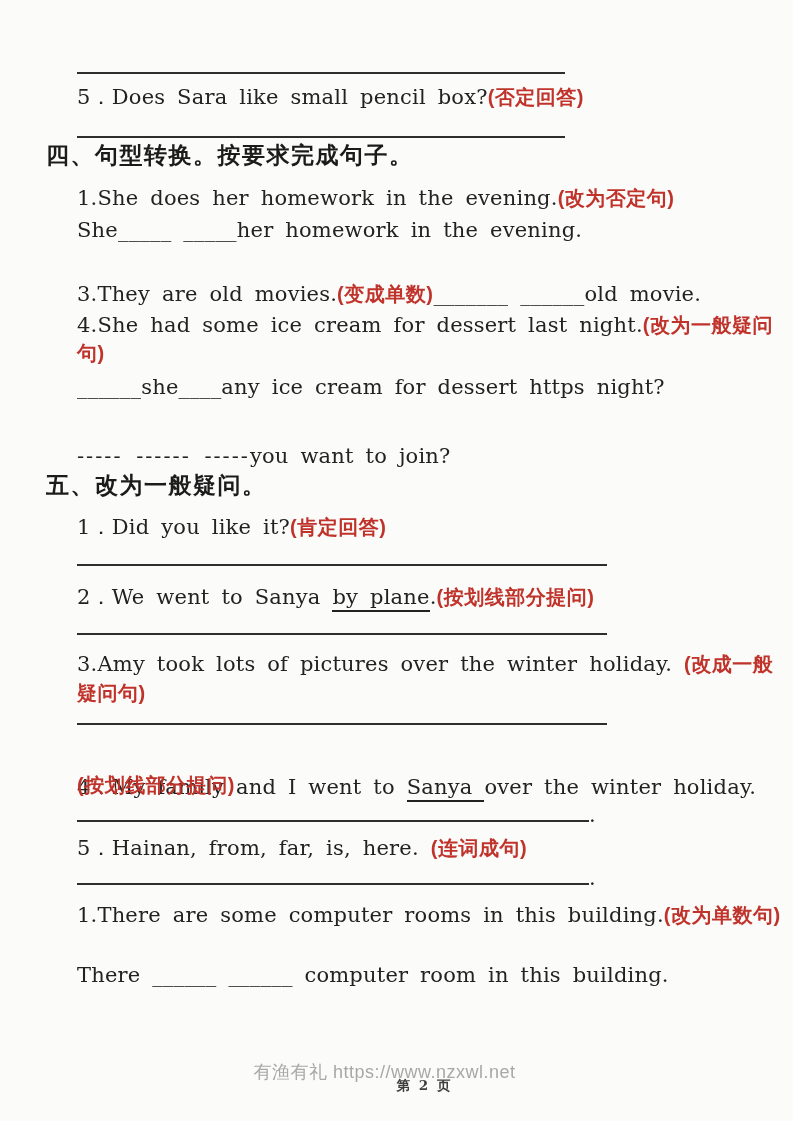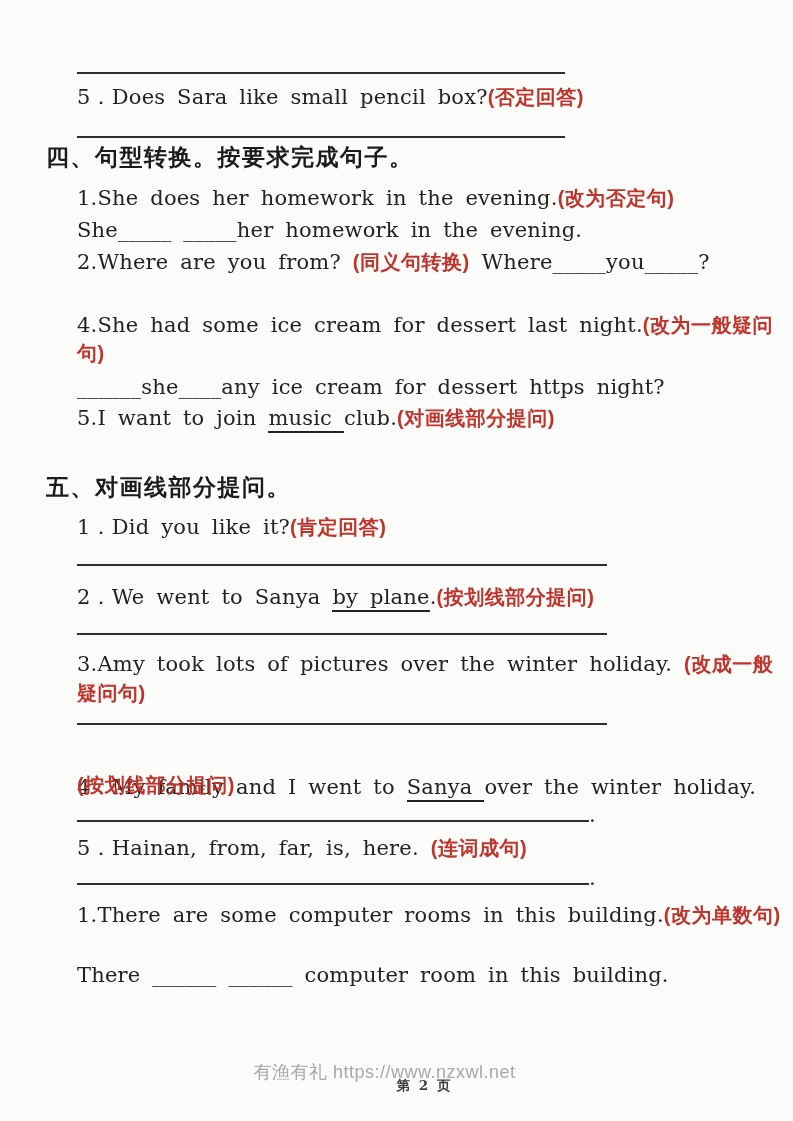--- a/index.html
+++ b/index.html
@@ -16,21 +16,21 @@
     position:absolute;
     left:77px;
     white-space:nowrap;
     font-size:21px;
     line-height:26px;
     letter-spacing:0.2px;
     word-spacing:5px;
   }
   .hd{
     left:46px;
-    font-family:Liberation Sans, sans-serif;
+    font-family:Liberation Mono, monospace;
     font-weight:700;
     font-size:23px;
     color:#1b1b1b;
     letter-spacing:1.5px;
     word-spacing:0;
   }
   .red{
     color:#c0332b;
     font-family:"Liberation Sans", sans-serif;
     font-weight:600;
@@ -92,33 +92,33 @@
   <div class="row" style="top:84px"><span>5．Does Sara like small pencil box?</span><span class="red">(否定回答)</span></div>
 
   <div class="ansline w1" style="top:136px"></div>
 
   <div class="row hd" style="top:144px">四、句型转换。按要求完成句子。</div>
 
   <div class="row" style="top:185px"><span>1.She does her homework in the evening.</span><span class="red">(改为否定句)</span></div>
 
   <div class="row" style="top:217px">She_____ _____her homework in the evening.</div>
 
-  <div class="row" style="top:249px"><span>2.Where are you from? </span><span class="red">(同义句转换)</span><span> Where_____you_____?</span></div>
 
+  <div class="row" style="top:281px"><span>3.They are old movies.</span><span class="red">(变成单数)</span><span>_______ ______old movie.</span></div>
 
   <div class="row" style="top:312px"><span>4.She had some ice cream for dessert last night.</span><span class="red">(改为一般疑问</span></div>
 
   <div class="row" style="top:340px"><span class="red">句)</span></div>
 
   <div class="row" style="top:374px">______she____any ice cream for dessert https night?</div>
 
-  <div class="row" style="top:405px"><span>5.I want to join </span><span class="u">music </span><span> club.</span><span class="red">(对画线部分提问)</span></div>
 
+  <div class="row" style="top:443px"><span class="dash">-----  ------  -----</span><span>you want to join?</span></div>
 
-  <div class="row hd" style="top:474px">五、对画线部分提问。</div>
+  <div class="row hd" style="top:474px">五、改为一般疑问。</div>
 
   <div class="row" style="top:514px"><span>1．Did you like it?</span><span class="red">(肯定回答)</span></div>
 
   <div class="ansline w2" style="top:564px"></div>
 
   <div class="row" style="top:584px"><span>2．We went to Sanya </span><span class="u">by plane</span><span>.</span><span class="red">(按划线部分提问)</span></div>
 
   <div class="ansline w2" style="top:633px"></div>
 
   <div class="row" style="top:651px"><span>3.Amy took lots of pictures over the winter holiday. </span><span class="red">(改成一般</span></div>

